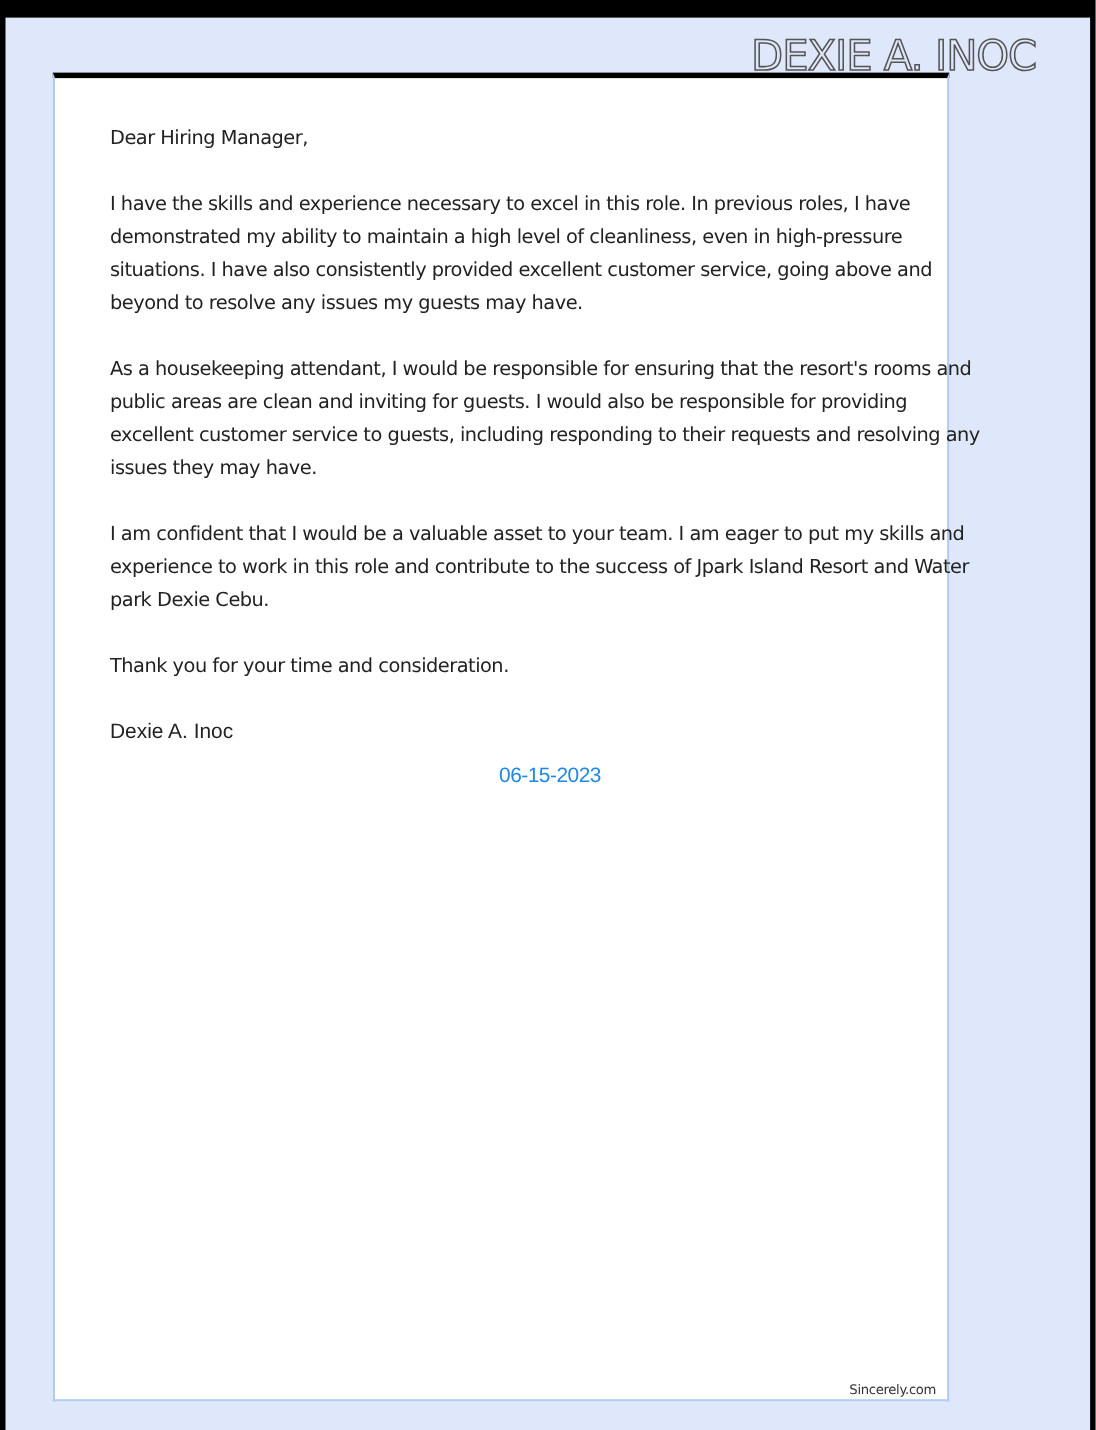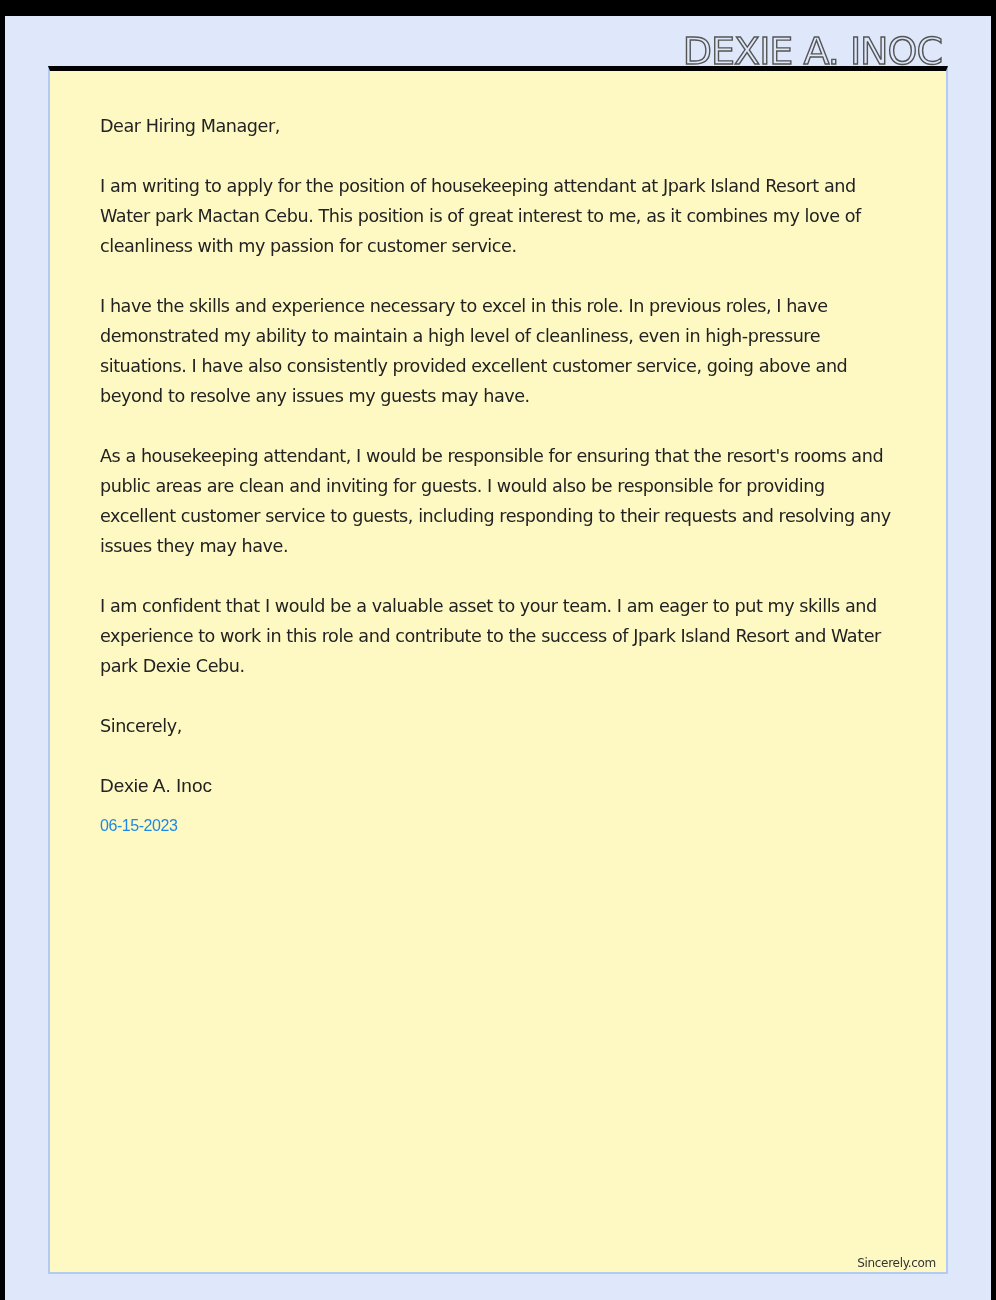--- a/index.html
+++ b/index.html
@@ -22,22 +22,22 @@
       font-size: 38px;
       letter-spacing: -1px;
       color: #dfe8fa;
       -webkit-text-stroke: 1.4px #555;
       line-height: 46px;
       white-space: nowrap;
     }
     .card {
       position: absolute;
       left: 43px; top: 50px;
-      width: 900px; height: 1208px;
-      background: #fef9c3;
+      width: 815px; height: 1208px;
+      background: #ffffff;
       border-left: 2px solid #b3cbf2;
       border-right: 2px solid #b3cbf2;
       border-bottom: 2px solid #b3cbf2;
       border-top: 5px solid #000;
     }
     .body {
       position: absolute;
       left: 50px; top: 40px;
       width: 800px;
       font-family: "DejaVu Sans", sans-serif;
@@ -50,46 +50,46 @@
     .sig-name {
       font-family: "Liberation Sans", sans-serif;
       font-size: 19px;
       letter-spacing: 0;
       color: #222;
       line-height: 30px;
       margin-bottom: 10px;
     }
     .sig-date {
       font-family: "Liberation Sans", sans-serif;
-      font-size: 16px;
+      font-size: 19px;
       color: #1e88e5;
       line-height: 30px;
+      text-align: center;
     }
     .footer-brand {
       position: absolute;
       right: 10px;
       bottom: 2px;
       font-family: "DejaVu Sans", sans-serif;
       font-size: 12px;
       letter-spacing: -0.3px;
       color: #333;
     }
   </style>
 </head>
 <body>
 
 <div class="frame">
   <div class="name-title">DEXIE A. INOC</div>
 
   <div class="card">
     <div class="body">
       <p>Dear Hiring Manager,</p>
-      <p>I am writing to apply for the position of housekeeping attendant at Jpark Island Resort and Water park Mactan Cebu. This position is of great interest to me, as it combines my love of cleanliness with my passion for customer service.</p>
       <p>I have the skills and experience necessary to excel in this role. In previous roles, I have demonstrated my ability to maintain a high level of cleanliness, even in high-pressure situations. I have also consistently provided excellent customer service, going above and beyond to resolve any issues my guests may have.</p>
       <p>As a housekeeping attendant, I would be responsible for ensuring that the resort's rooms and public areas are clean and inviting for guests. I would also be responsible for providing excellent customer service to guests, including responding to their requests and resolving any issues they may have.</p>
       <p>I am confident that I would be a valuable asset to your team. I am eager to put my skills and experience to work in this role and contribute to the success of Jpark Island Resort and Water park Dexie Cebu.</p>
-      <p>Sincerely,</p>
+      <p>Thank you for your time and consideration.</p>
       <div class="sig-name">Dexie A. Inoc</div>
       <div class="sig-date">06-15-2023</div>
     </div>
     <div class="footer-brand">Sincerely.com</div>
   </div>
 </div>
 
 </body></html>

